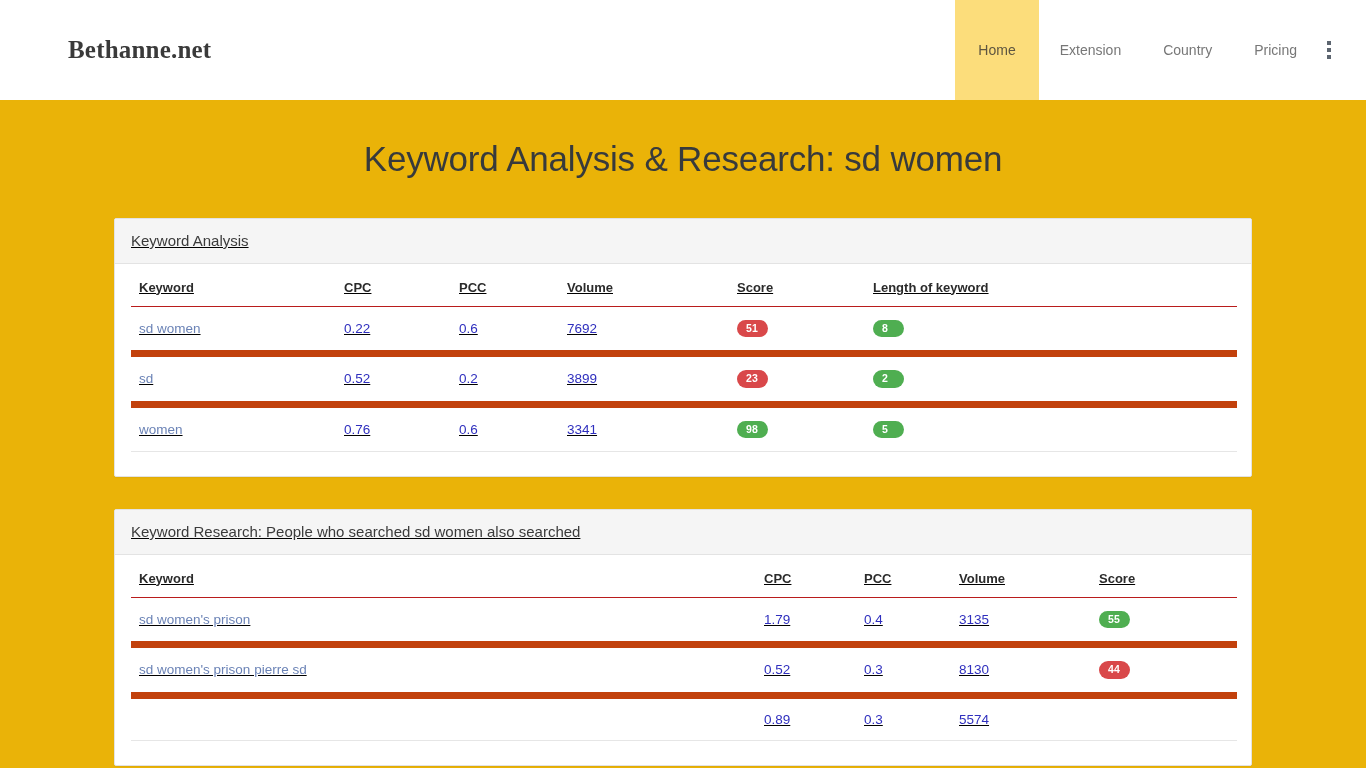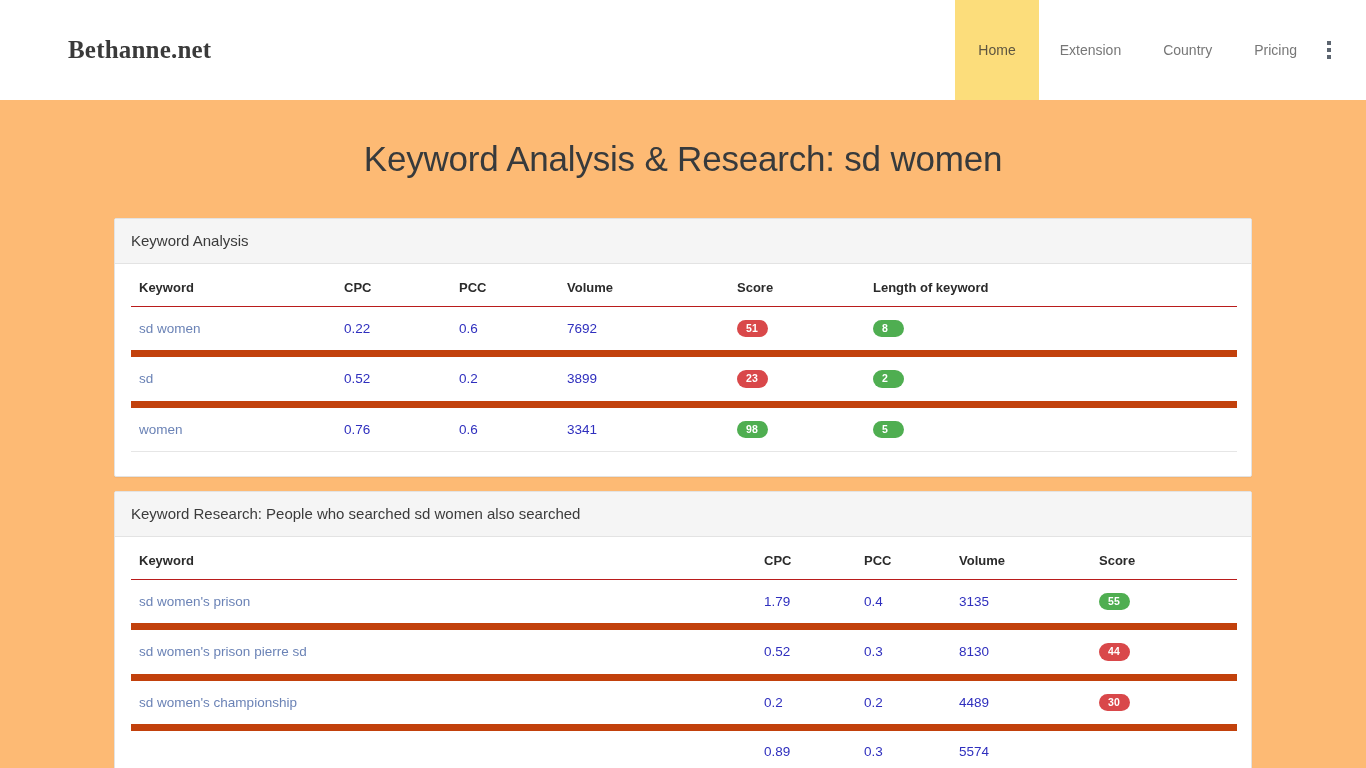--- a/index.html
+++ b/index.html
@@ -76,21 +76,21 @@
     display: block;
     width: 4px;
     height: 4px;
     background: #5c6570;
   }
 
   
   .page-body {
     width: 100%;
     height: 668px;
-    background: #fdba74;
+    background: #eab308;
     overflow: hidden;
   }
   .page-title {
     margin: 0;
     padding-top: 38px;
     padding-bottom: 0;
     text-align: center;
     font-size: 35px;
     font-weight: normal;
     color: #373a3c;
@@ -102,21 +102,22 @@
     width: 1138px;
     margin: 0 auto;
     padding-top: 38px;
   }
 
   .panel {
     background: #ffffff;
     border: 1px solid #e3e3e3;
     border-radius: 2px;
     box-shadow: 0 1px 1px rgba(0,0,0,.04);
-    margin-bottom: 14px;
+    margin-bottom: 32px;
+    text-decoration: underline;
   }
   .panel-heading {
     background: #f5f5f5;
     border-bottom: 1px solid #e3e3e3;
     padding: 12px 16px;
     font-size: 15px;
     color: #3b3b3b;
     line-height: 1.3;
   }
   .panel-body {
@@ -292,27 +293,20 @@
               <td><span class="badge green">55</span></td>
             </tr>
             <tr>
               <td class="kw"><a>sd women's prison pierre sd</a></td>
               <td>0.52</td>
               <td>0.3</td>
               <td>8130</td>
               <td><span class="badge red">44</span></td>
             </tr>
             <tr>
-              <td class="kw"><a>sd women's championship</a></td>
-              <td>0.2</td>
-              <td>0.2</td>
-              <td>4489</td>
-              <td><span class="badge red">30</span></td>
-            </tr>
-            <tr>
               <td class="kw"></td>
               <td>0.89</td>
               <td>0.3</td>
               <td>5574</td>
               <td></td>
             </tr>
           </tbody>
         </table>
       </div>
     </section>

